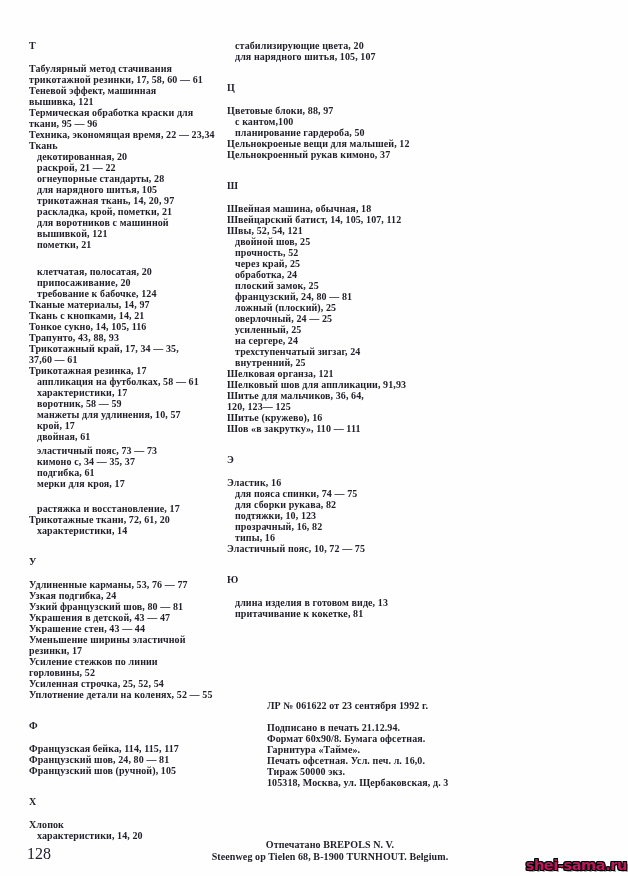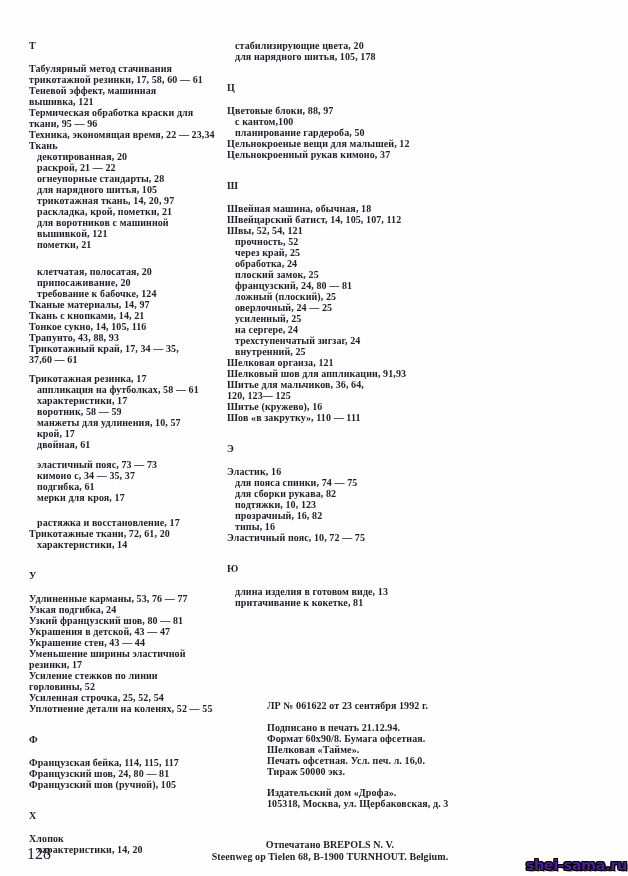--- a/index.html
+++ b/index.html
@@ -30,21 +30,21 @@
     letter-spacing:0.1px;
   }
   #page-number{
     position:absolute;left:27px;top:845px;
     font-size:16px;font-weight:normal;text-align:center;
   }
   #watermark{
     position:absolute;right:1px;bottom:3px;
     font-family:"DejaVu Sans","Liberation Sans",sans-serif;
     font-weight:800;font-size:14.5px;letter-spacing:-0.4px;
-    color:#4c1d95;
+    color:#be185d;
     text-shadow:
       -1px -1px 0 #000, 1px -1px 0 #000, -1px 1px 0 #000, 1px 1px 0 #000,
       -1px 0 0 #000, 1px 0 0 #000, 0 -1px 0 #000, 0 1px 0 #000,
       2px 2px 0 #aaa;
   }
 </style>
 </head>
 <body>
 
 <div class="col" id="index-left">
@@ -68,28 +68,28 @@
     <div class="ln i1">пометки, 21</div>
     <div class="ln i1" style="margin-top: 16px;">клетчатая, полосатая, 20</div>
     <div class="ln i1">припосаживание, 20</div>
     <div class="ln i1">требование к бабочке, 124</div>
     <div class="ln i0">Тканые материалы, 14, 97</div>
     <div class="ln i0">Ткань с кнопками, 14, 21</div>
     <div class="ln i0">Тонкое сукно, 14, 105, 116</div>
     <div class="ln i0">Трапунто, 43, 88, 93</div>
     <div class="ln i0">Трикотажный край, 17, 34 — 35,</div>
     <div class="ln i0">37,60 — 61</div>
-    <div class="ln i0" style="margin-top: 8px;">Трикотажная резинка, 17</div>
+    <div class="ln i0" style="margin-top: 0;">Трикотажная резинка, 17</div>
     <div class="ln i1">аппликация на футболках, 58 — 61</div>
     <div class="ln i1">характеристики, 17</div>
     <div class="ln i1">воротник, 58 — 59</div>
     <div class="ln i1">манжеты для удлинения, 10, 57</div>
     <div class="ln i1">крой, 17</div>
     <div class="ln i1">двойная, 61</div>
-    <div class="ln i1" style="margin-top: 9px;">эластичный пояс, 73 — 73</div>
+    <div class="ln i1" style="margin-top: 3px;">эластичный пояс, 73 — 73</div>
     <div class="ln i1">кимоно с, 34 — 35, 37</div>
     <div class="ln i1">подгибка, 61</div>
     <div class="ln i1">мерки для кроя, 17</div>
     <div class="ln i1" style="margin-top: 14px;">растяжка и восстановление, 17</div>
     <div class="ln i0">Трикотажные ткани, 72, 61, 20</div>
     <div class="ln i1">характеристики, 14</div>
     <div class="h">У</div>
     <div class="ln i0">Удлиненные карманы, 53, 76 — 77</div>
     <div class="ln i0">Узкая подгибка, 24</div>
     <div class="ln i0">Узкий французский шов, 80 — 81</div>
@@ -104,31 +104,32 @@
     <div class="h">Ф</div>
     <div class="ln i0">Французская бейка, 114, 115, 117</div>
     <div class="ln i0">Французский шов, 24, 80 — 81</div>
     <div class="ln i0">Французский шов (ручной), 105</div>
     <div class="h">Х</div>
     <div class="ln i0">Хлопок</div>
     <div class="ln i1">характеристики, 14, 20</div>
   </div>
 <div class="col" id="index-right">
     <div class="ln i1">стабилизирующие цвета, 20</div>
-    <div class="ln i1">для нарядного шитья, 105, 178</div>
+    <div class="ln i1">для нарядного шитья, 105, 107</div>
     <div class="h">Ц</div>
     <div class="ln i0">Цветовые блоки, 88, 97</div>
     <div class="ln i1">с кантом,100</div>
     <div class="ln i1">планирование гардероба, 50</div>
     <div class="ln i0">Цельнокроеные вещи для малышей, 12</div>
     <div class="ln i0">Цельнокроенный рукав кимоно, 37</div>
     <div class="h">Ш</div>
     <div class="ln i0">Швейная машина, обычная, 18</div>
     <div class="ln i0">Швейцарский батист, 14, 105, 107, 112</div>
     <div class="ln i0">Швы, 52, 54, 121</div>
+    <div class="ln i1">двойной шов, 25</div>
     <div class="ln i1">прочность, 52</div>
     <div class="ln i1">через край, 25</div>
     <div class="ln i1">обработка, 24</div>
     <div class="ln i1">плоский замок, 25</div>
     <div class="ln i1">французский, 24, 80 — 81</div>
     <div class="ln i1">ложный (плоский), 25</div>
     <div class="ln i1">оверлочный, 24 — 25</div>
     <div class="ln i1">усиленный, 25</div>
     <div class="ln i1">на сергере, 24</div>
     <div class="ln i1">трехступенчатый зигзаг, 24</div>
@@ -149,24 +150,23 @@
     <div class="ln i0">Эластичный пояс, 10, 72 — 75</div>
     <div class="h">Ю</div>
     <div class="ln i1">длина изделия в готовом виде, 13</div>
     <div class="ln i1">притачивание к кокетке, 81</div>
   </div>
 
 <div id="colophon">
     <div class="ln i0">ЛР № 061622 от 23 сентября 1992 г.</div>
     <div class="ln i0" style="margin-top: 11px;">Подписано в печать 21.12.94.</div>
     <div class="ln i0">Формат 60x90/8. Бумага офсетная.</div>
-    <div class="ln i0">Шелковая «Тайме».</div>
+    <div class="ln i0">Гарнитура «Тайме».</div>
     <div class="ln i0">Печать офсетная. Усл. печ. л. 16,0.</div>
     <div class="ln i0">Тираж 50000 экз.</div>
-    <div class="ln i0" style="margin-top: 10px;">Издательский дом «Дрофа».</div>
     <div class="ln i0">105318, Москва, ул. Щербаковская, д. 3</div>
   </div>
 
 <div id="printer">
   <div>Отпечатано BREPOLS N. V.</div>
   <div>Steenweg op Tielen 68, B-1900 TURNHOUT. Belgium.</div>
 </div>
 
 <div id="page-number">128</div>
 

